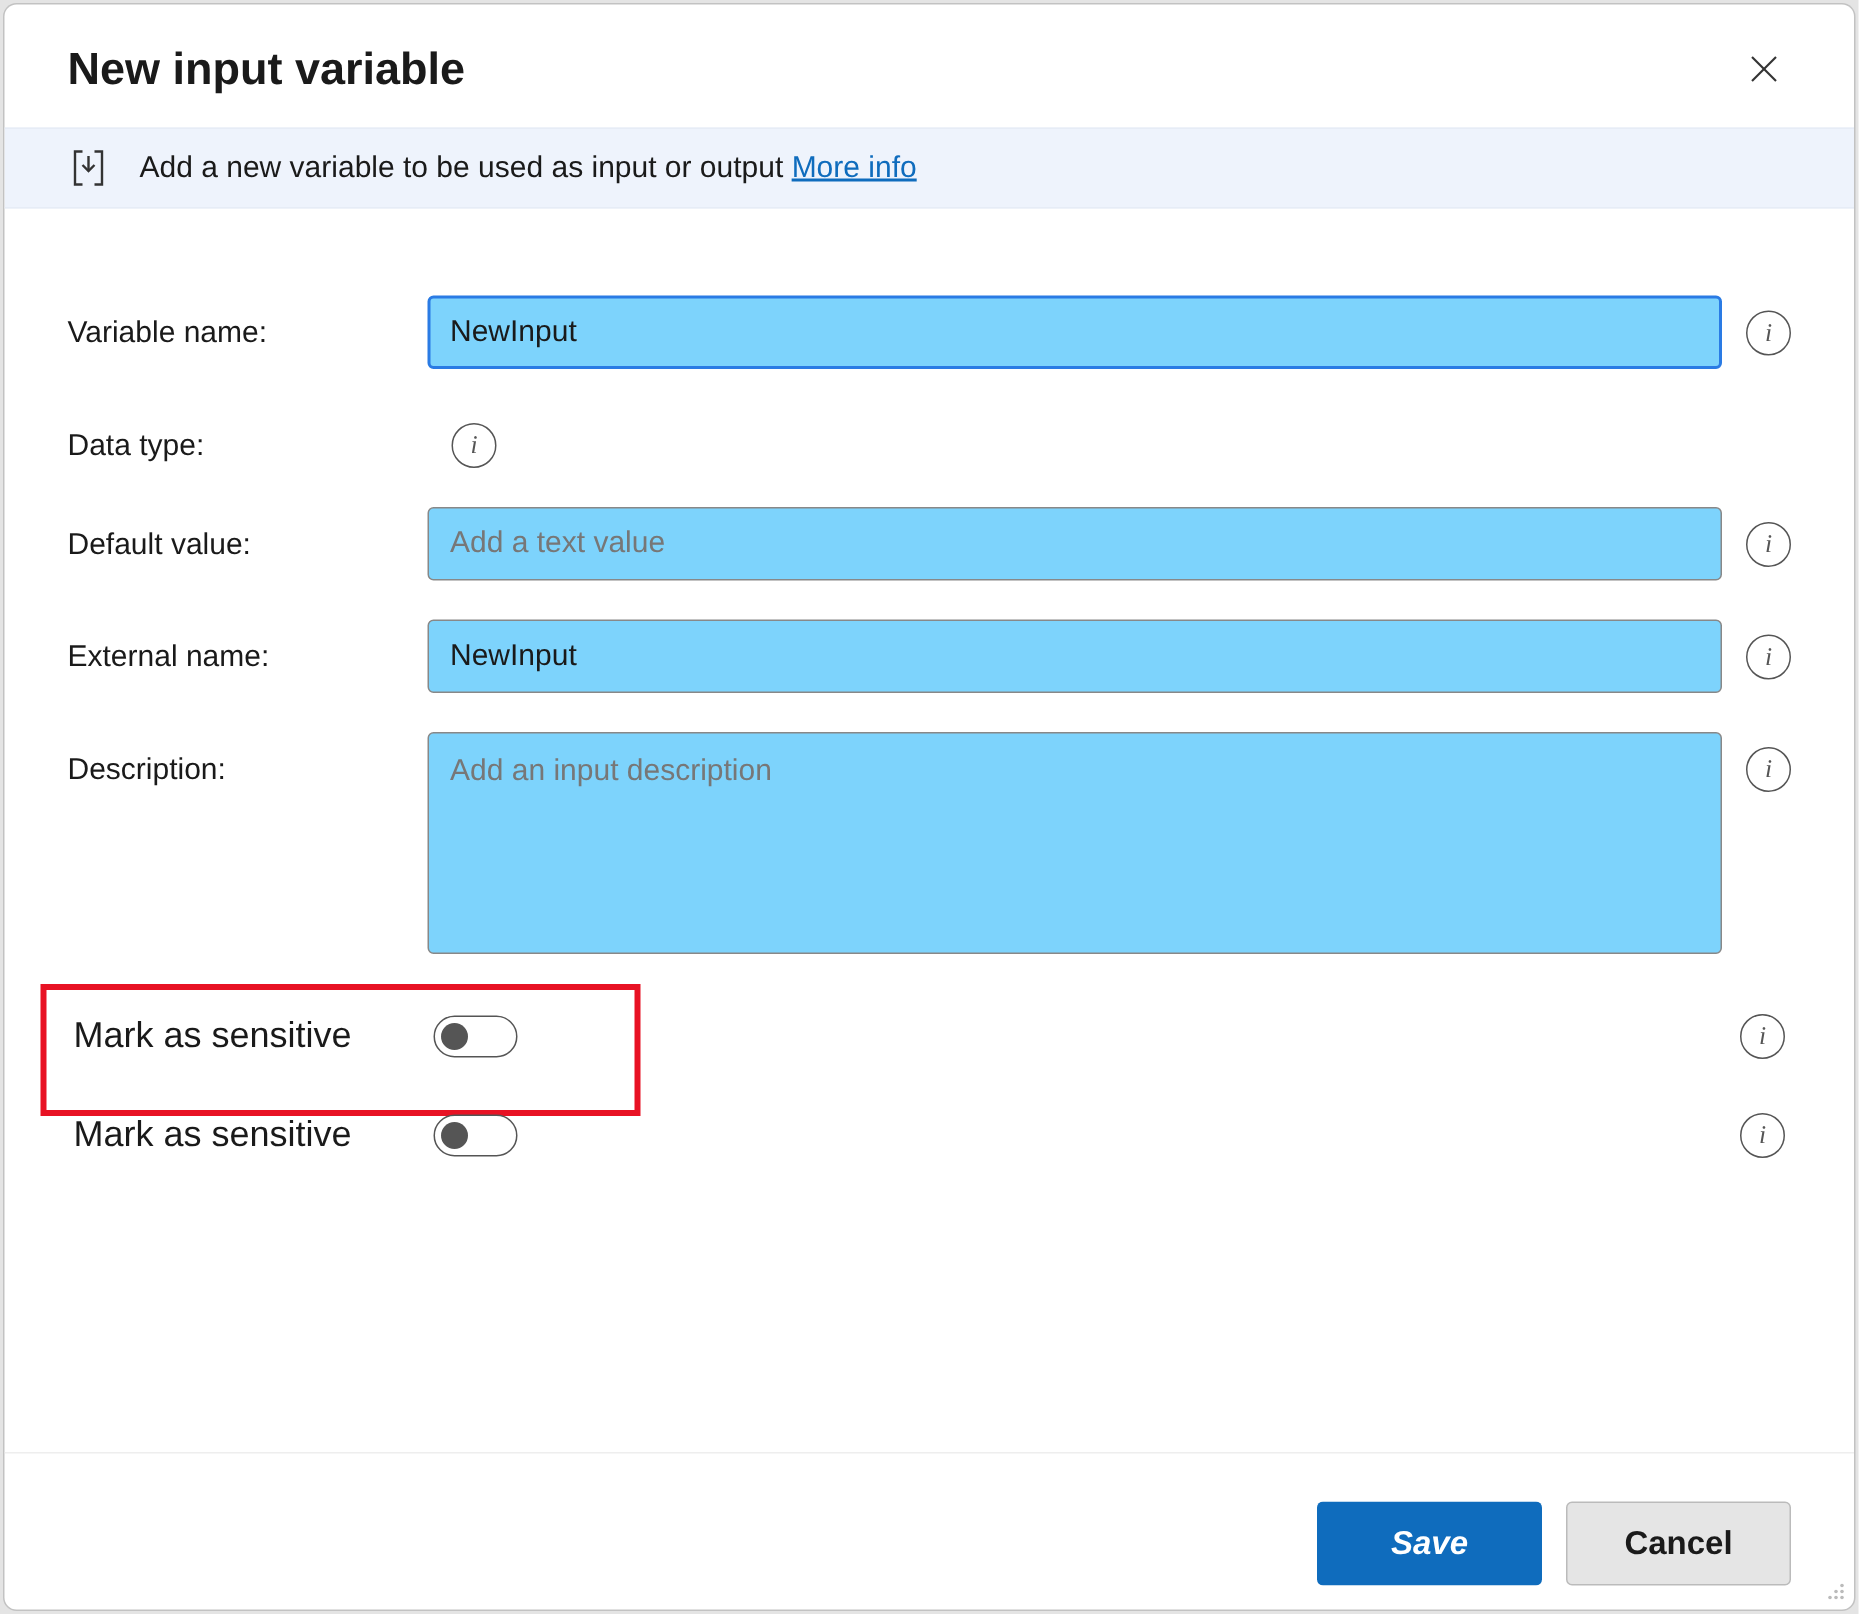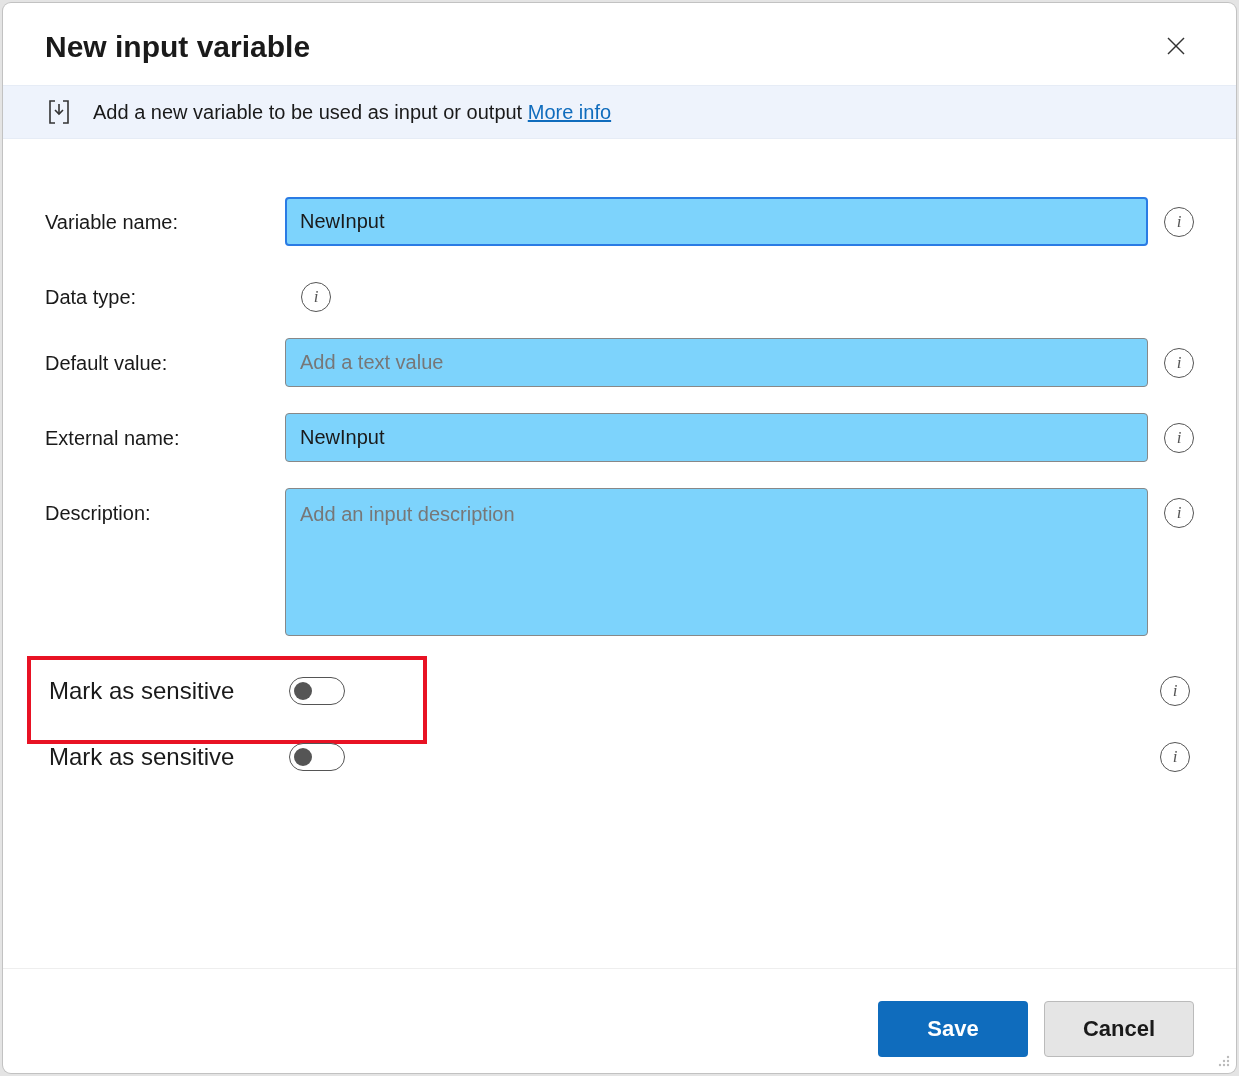--- a/index.html
+++ b/index.html
@@ -107,21 +107,21 @@
     .divider { height: 1px; background: #eee; }
     .dialog-footer {
       padding: 32px 42px 16px;
       display: flex; justify-content: flex-end; gap: 16px;
     }
     .btn {
       min-width: 150px; padding: 14px 22px;
       font: inherit; font-size: 22px; font-weight: 600;
       border-radius: 4px; cursor: pointer; border: 1px solid transparent;
     }
-    .btn-primary { background: #0f6cbd; color: #fff; }
+    .btn-primary { background: #0f6cbd; color: #fff; font-style: italic; }
     .btn-secondary { background: #e5e5e5; color: #1a1a1a; border-color: #bbb; }
     .resize-grip { position: absolute; right: 4px; bottom: 4px; color: #bbb; width: 18px; height: 18px; }
   </style>
 </head>
 <body>
 
 <div class="dialog">
 
   <div class="dialog-header">
     <h1 class="dialog-title">New input variable</h1>

